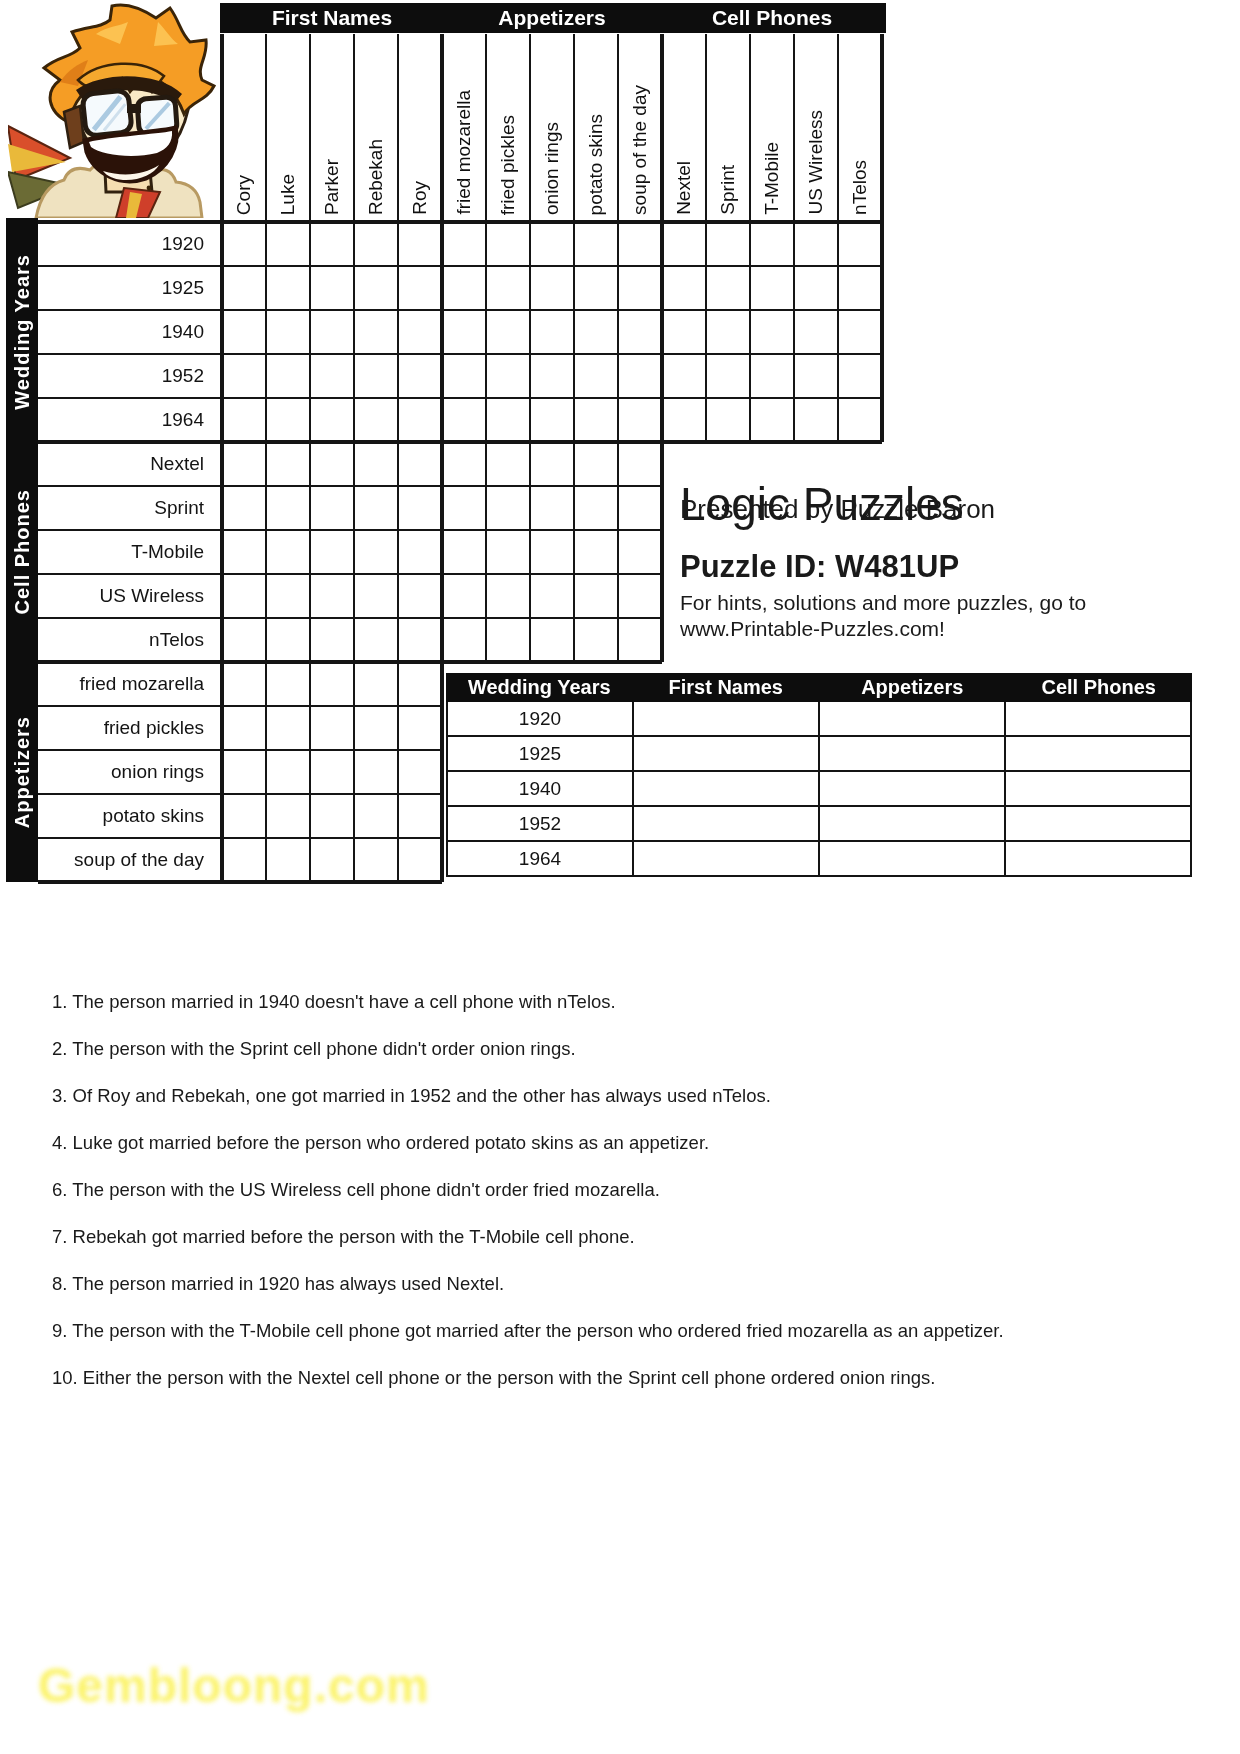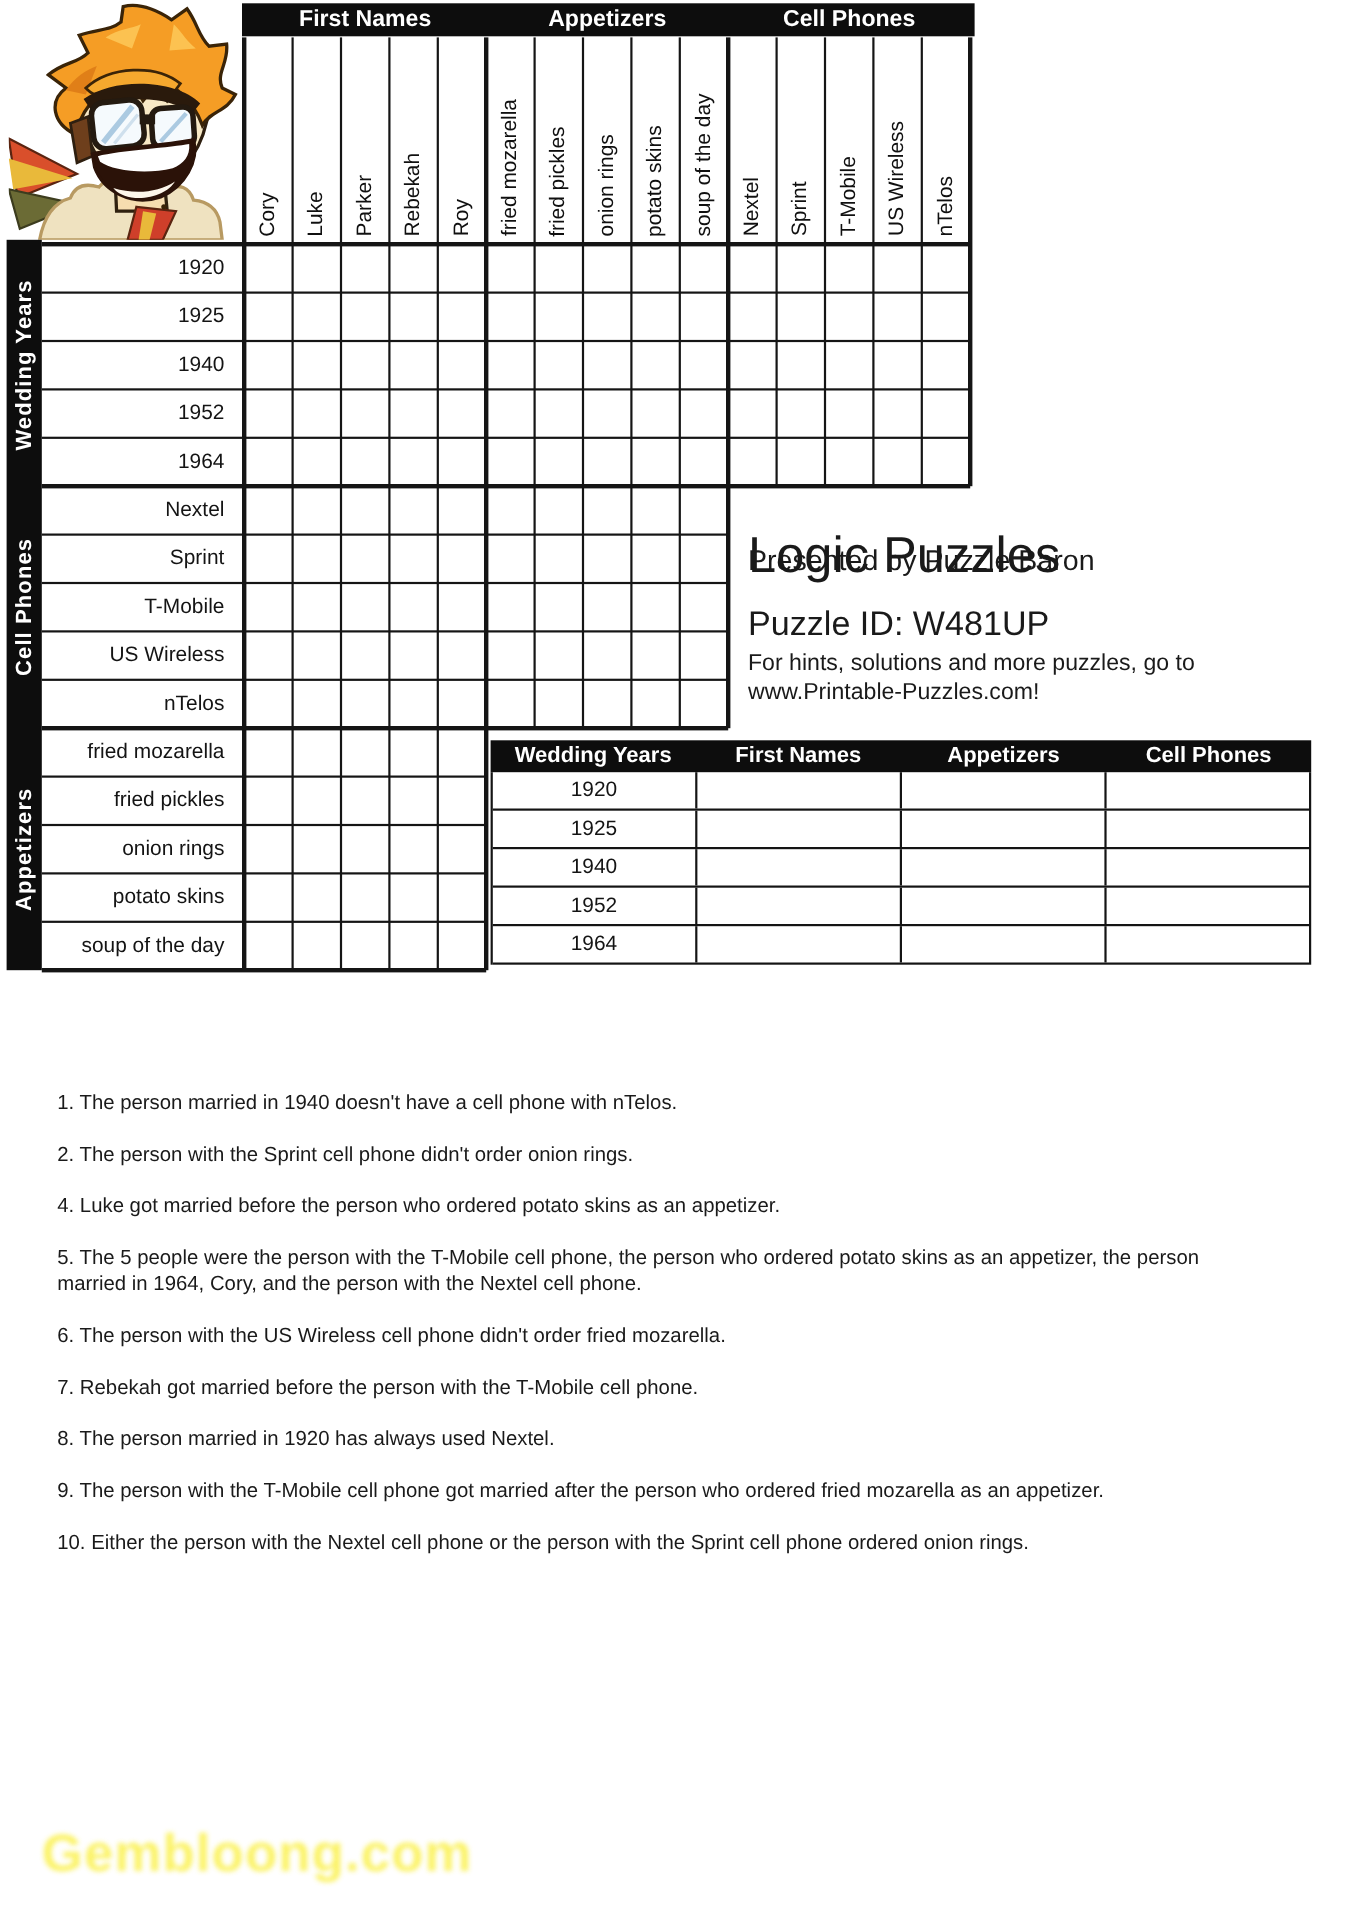--- a/index.html
+++ b/index.html
@@ -21,21 +21,21 @@
   
   .rowlabel{position:absolute;left:38px;width:180px;height:44px;box-sizing:border-box;
             display:flex;align-items:center;justify-content:flex-end;
             padding-right:14px;font-size:19px;}
   
   .gline{position:absolute;background:#151515;}
   
   #title-block div{position:absolute;left:680px;white-space:nowrap;color:#1a1a1a;}
   #pg-title{top:477px;font-size:46px;}
   #pg-sub{top:494px;font-size:26px;}
-  #pg-id{top:549px;font-size:31px;}
+  #pg-id{top:549px;font-size:31px;font-weight:bold;}
   #pg-hint1{top:591px;font-size:21px;}
   #pg-hint2{top:617px;font-size:21px;}
   
   #answer-table{position:absolute;left:446px;top:673px;width:746px;}
   #at-header{display:flex;height:29px;background:#0d0d0d;}
   #at-header span{flex:1;color:#fff;font-weight:bold;font-size:20px;line-height:29px;text-align:center;}
   #answer-body{border-left:2px solid #141414;border-right:2px solid #141414;box-sizing:border-box;}
   .at-row{display:flex;height:35px;box-sizing:border-box;border-bottom:2px solid #141414;}
   .at-cell{flex:1;box-sizing:border-box;border-left:2px solid #141414;
            display:flex;align-items:center;justify-content:center;font-size:19px;}
@@ -262,22 +262,22 @@
           <div class="at-cell"></div>
           <div class="at-cell"></div>
           <div class="at-cell"></div>
         </div>
       </div>
   </div>
 
   <div id="clues">
       <div class="clue">1. The person married in 1940 doesn't have a cell phone with nTelos.</div>
       <div class="clue">2. The person with the Sprint cell phone didn't order onion rings.</div>
+      <div class="clue">3. Of Roy and Rebekah, one got married in 1952 and the other has always used nTelos.</div>
       <div class="clue">4. Luke got married before the person who ordered potato skins as an appetizer.</div>
-      <div class="clue">5. The 5 people were  the person with the T-Mobile cell phone, the person who ordered potato skins as an appetizer, the person married in 1964, Cory,  and the person with the Nextel cell phone.</div>
       <div class="clue">6. The person with the US Wireless cell phone didn't order fried mozarella.</div>
       <div class="clue">7. Rebekah got married before the person with the T-Mobile cell phone.</div>
       <div class="clue">8. The person married in 1920 has always used Nextel.</div>
       <div class="clue">9. The person with the T-Mobile cell phone got married after the person who ordered fried mozarella as an appetizer.</div>
       <div class="clue">10. Either the person with the Nextel cell phone or the person with the Sprint cell phone ordered onion rings.</div>
     </div>
 
   <div id="watermark">Gembloong.com</div>
 
 </div>

